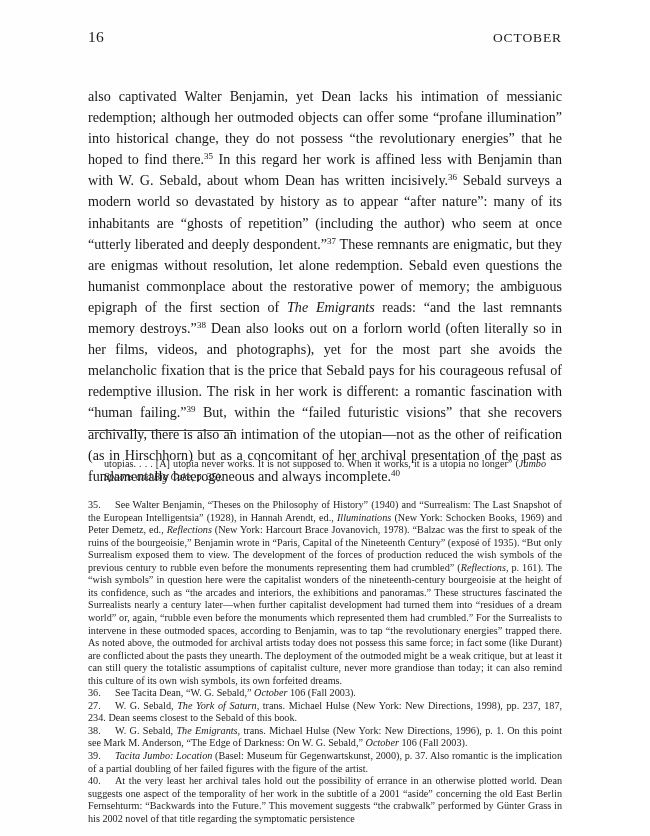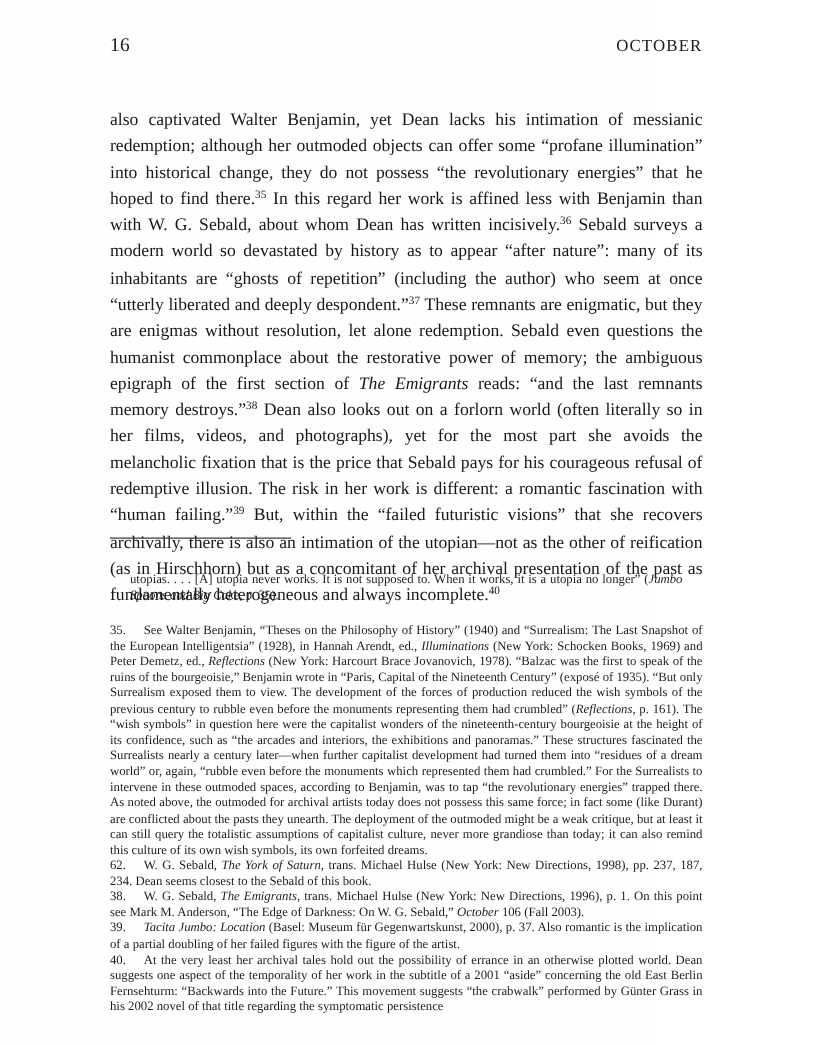--- a/index.html
+++ b/index.html
@@ -114,22 +114,23 @@
   </div>
 
   <div class="footnote-rule"></div>
 
   <div class="footnotes">
 
     <p class="fn-cont"><span>utopias. . . . [A] utopia never works. It is not supposed to. When it works, it is a utopia no longer” (</span><i>Jumbo Spoons and Big Cake</i><span>, p. 35).</span></p>
 
     <p class="fn"><span class="fn-num">35.</span><span>See Walter Benjamin, “Theses on the Philosophy of History” (1940) and “Surrealism: The Last Snapshot of the European Intelligentsia” (1928), in Hannah Arendt, ed., </span><i>Illuminations</i><span> (New York: Schocken Books, 1969) and Peter Demetz, ed., </span><i>Reflections</i><span> (New York: Harcourt Brace Jovanovich, 1978). “Balzac was the first to speak of the ruins of the bourgeoisie,” Benjamin wrote in “Paris, Capital of the Nineteenth Century” (exposé of 1935). “But only Surrealism exposed them to view. The development of the forces of production reduced the wish symbols of the previous century to rubble even before the monuments representing them had crumbled” (</span><i>Reflections</i><span>, p. 161). The “wish symbols” in question here were the capitalist wonders of the nineteenth-century bourgeoisie at the height of its confidence, such as “the arcades and interiors, the exhibitions and panoramas.” These structures fascinated the Surrealists nearly a century later—when further capitalist development had turned them into “residues of a dream world” or, again, “rubble even before the monuments which represented them had crumbled.” For the Surrealists to intervene in these outmoded spaces, according to Benjamin, was to tap “the revolutionary energies” trapped there. As noted above, the outmoded for archival artists today does not possess this same force; in fact some (like Durant) are conflicted about the pasts they unearth. The deployment of the outmoded might be a weak critique, but at least it can still query the totalistic assumptions of capitalist culture, never more grandiose than today; it can also remind this culture of its own wish symbols, its own forfeited dreams.</span></p>
 
+    <p class="fn"><span class="fn-num">36.</span><span>See Tacita Dean, “W. G. Sebald,” </span><i>October</i><span> 106 (Fall 2003).</span></p>
 
-    <p class="fn"><span class="fn-num">62.</span><span>W. G. Sebald, </span><i>The York of Saturn</i><span>, trans. Michael Hulse (New York: New Directions, 1998), pp. 237, 187, 234. Dean seems closest to the Sebald of this book.</span></p>
+    <p class="fn"><span class="fn-num">27.</span><span>W. G. Sebald, </span><i>The York of Saturn</i><span>, trans. Michael Hulse (New York: New Directions, 1998), pp. 237, 187, 234. Dean seems closest to the Sebald of this book.</span></p>
 
     <p class="fn"><span class="fn-num">38.</span><span>W. G. Sebald, </span><i>The Emigrants</i><span>, trans. Michael Hulse (New York: New Directions, 1996), p. 1. On this point see Mark M. Anderson, “The Edge of Darkness: On W. G. Sebald,” </span><i>October</i><span> 106 (Fall 2003).</span></p>
 
     <p class="fn"><span class="fn-num">39.</span><i>Tacita Jumbo: Location</i><span> (Basel: Museum für Gegenwartskunst, 2000), p. 37. Also romantic is the implication of a partial doubling of her failed figures with the figure of the artist.</span></p>
 
     <p class="fn"><span class="fn-num">40.</span><span>At the very least her archival tales hold out the possibility of errance in an otherwise plotted world. Dean suggests one aspect of the temporality of her work in the subtitle of a 2001 “aside” concerning the old East Berlin Fernsehturm: “Backwards into the Future.” This movement suggests “the crabwalk” performed by Günter Grass in his 2002 novel of that title regarding the symptomatic persistence</span></p>
 
   </div>
 </div>
 

